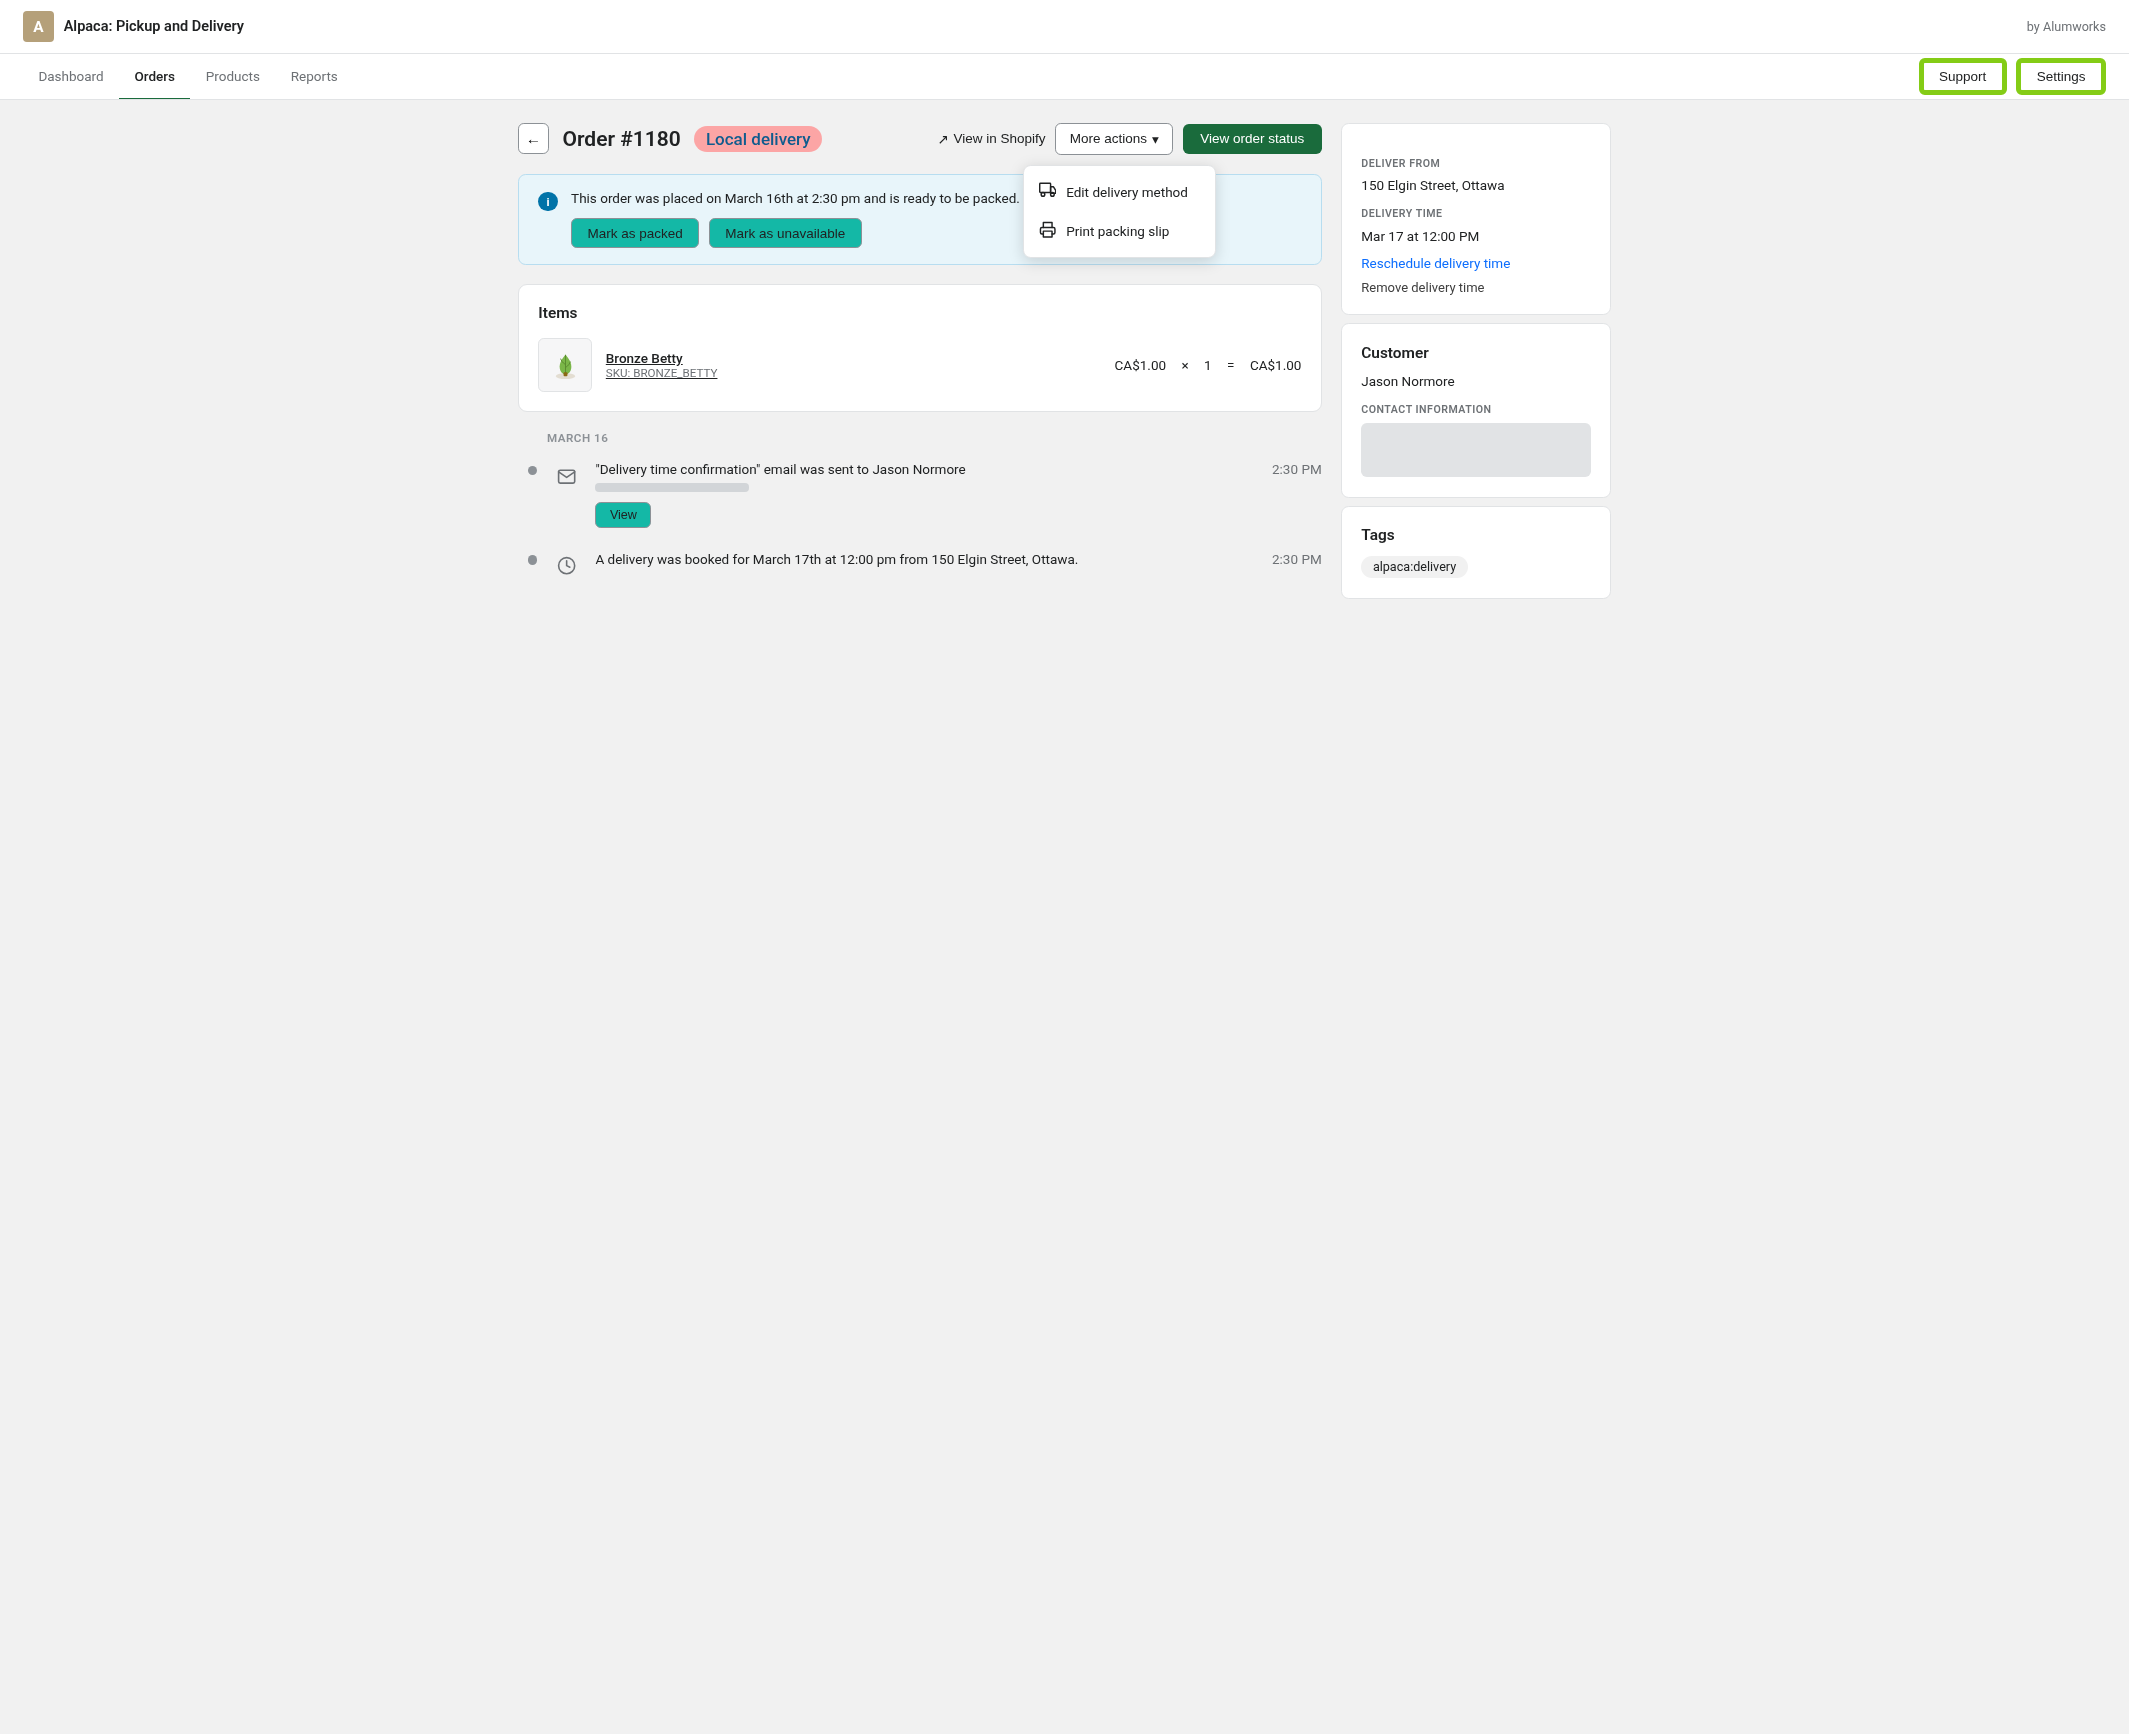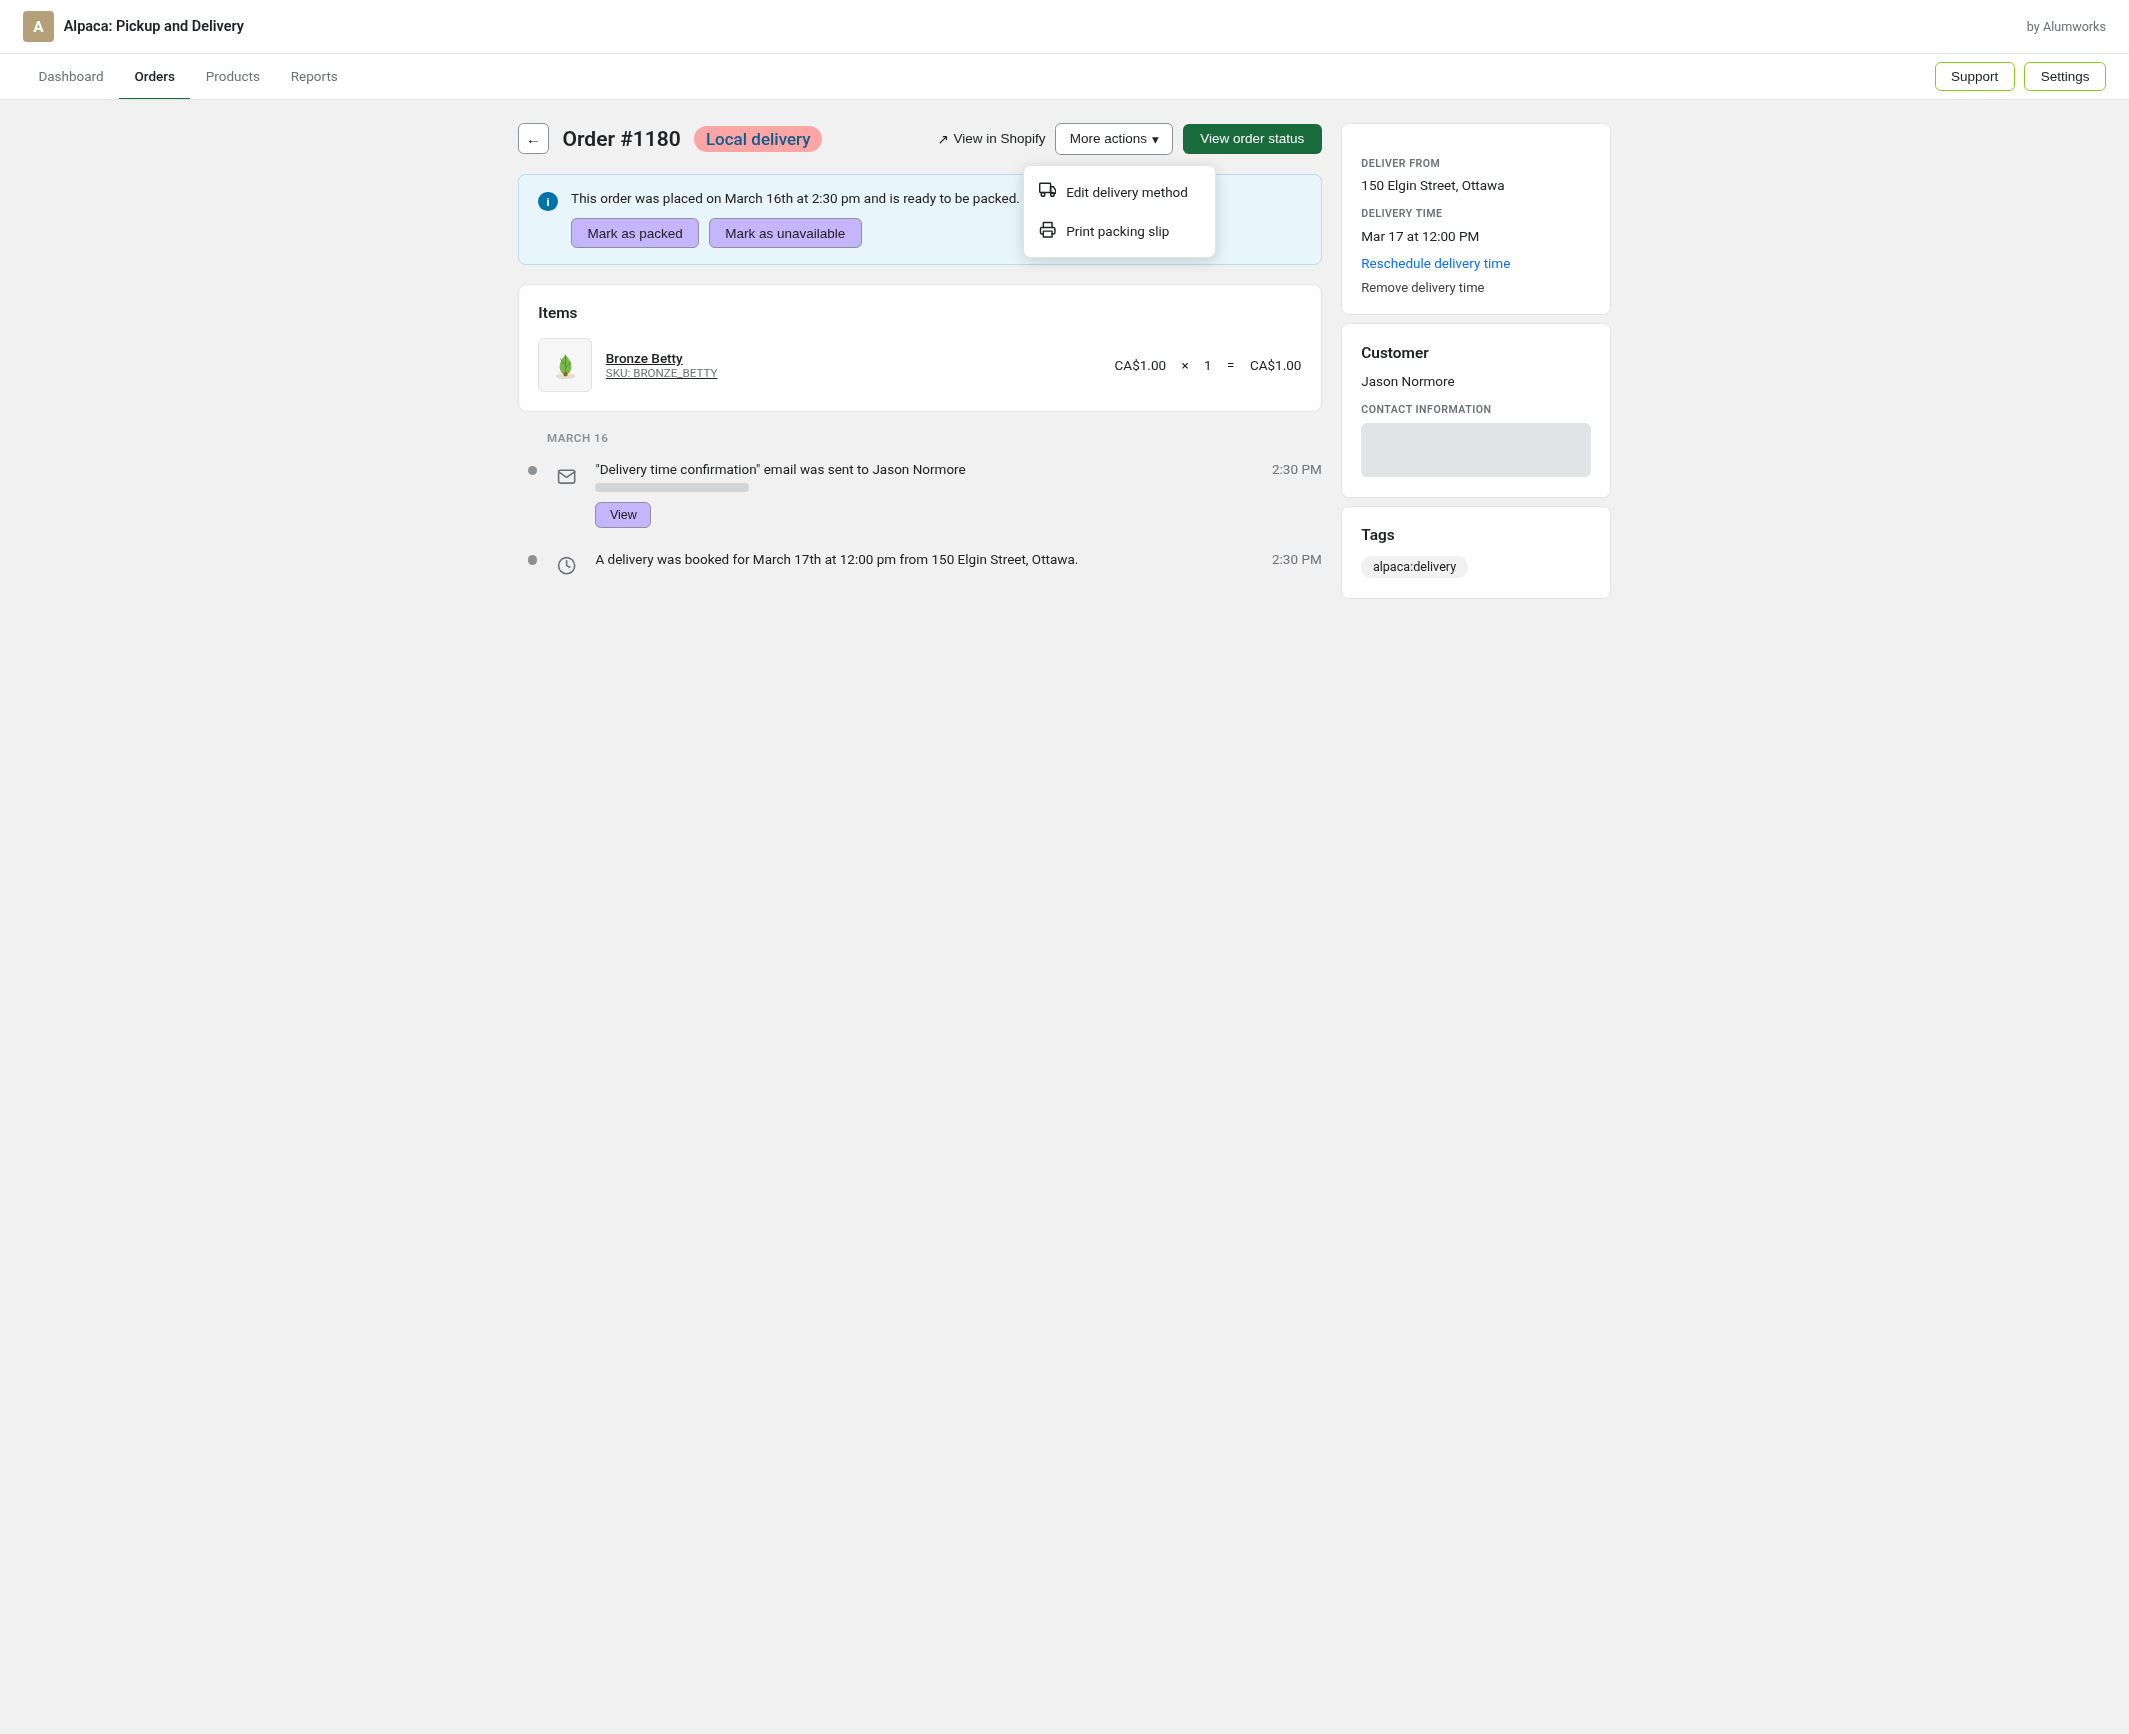--- a/index.html
+++ b/index.html
@@ -72,21 +72,21 @@
     .nav-link.active {
       color: #202223;
       border-bottom: 1.9px solid #1a6b3c;
       font-weight: 500;
     }
     .nav-actions {
       display: flex;
       gap: 9.7px;
     }
     .btn-outline {
-      border: 1px solid #84cc16;
+      border: 5px solid #84cc16;
       background: #fff;
       border-radius: 5.8px;
       padding: 5.8px 15.4px;
       font-size: 13.5px;
       cursor: pointer;
       color: #202223;
     }
     
     .main-content {
       padding: 23px;
@@ -224,21 +224,21 @@
       font-size: 13.5px;
       color: #202223;
       margin-bottom: 11.6px;
     }
     .info-actions {
       display: flex;
       gap: 9.7px;
     }
     .btn-secondary {
       border: 1px solid #8c9196;
-      background: #c4b5fd;
+      background: #14b8a6;
       border-radius: 5.8px;
       padding: 6.8px 15.4px;
       font-size: 13.5px;
       cursor: pointer;
       color: #202223;
     }
     
     .card {
       background: #fff;
       border-radius: 9px;

